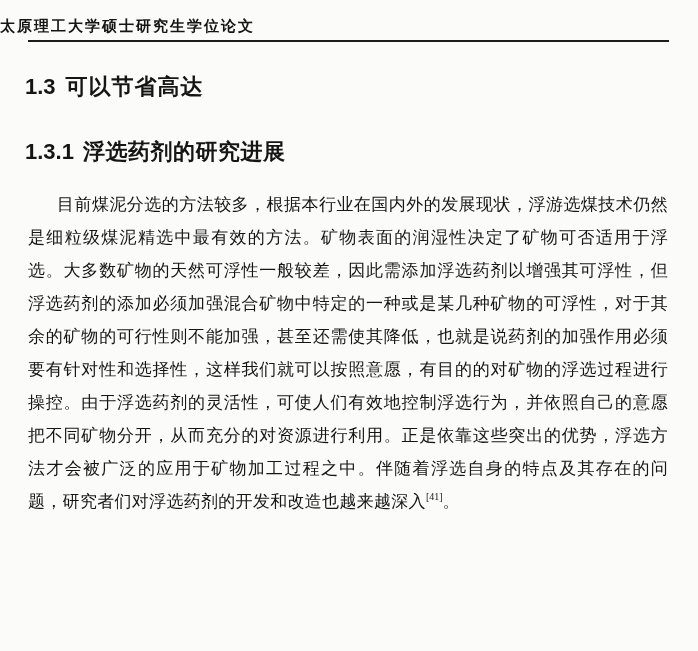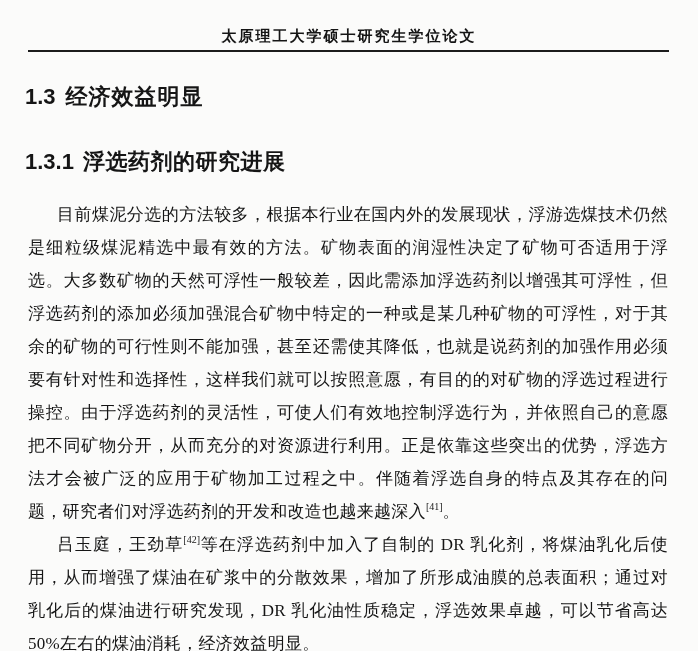--- a/index.html
+++ b/index.html
@@ -10,22 +10,22 @@
   .page {
     position: relative;
     width: 698px;
     height: 651px;
     background: #fbfbfa;
     color: #151515;
     overflow: hidden;
     font-family: "Liberation Serif", serif;
   }
   .running-header {
-    padding-top: 27px;
-    text-align: center;
+    padding-top: 17px;
+    text-align: left;
     font-size: 15px;
     letter-spacing: 2px;
     font-weight: bold;
     font-family: "Liberation Serif", serif;
   }
   .header-rule {
     border: none;
     border-top: 2px solid #1c1c1c;
     margin: 4px 29px 0 28px;
   }
@@ -76,25 +76,24 @@
 </head>
 <body>
 
 <div class="page">
 
   <div class="running-header">太原理工大学硕士研究生学位论文</div>
 
   <hr class="header-rule">
 
   <div class="section-heading">
-    <span class="sec-num">1.3</span><span>经济效益明显</span>
+    <span class="sec-num">1.3</span><span>可以节省高达</span>
   </div>
 
   <div class="subsection-heading">
     <span class="sec-num">1.3.1</span><span>浮选药剂的研究进展</span>
   </div>
 
   <div class="body-text">
     <p><span>目前煤泥分选的方法较多，根据本行业在国内外的发展现状，浮游选煤技术仍然是细粒级煤泥精选中最有效的方法。矿物表面的润湿性决定了矿物可否适用于浮选。大多数矿物的天然可浮性一般较差，因此需添加浮选药剂以增强其可浮性，但浮选药剂的添加必须加强混合矿物中特定的一种或是某几种矿物的可浮性，对于其余的矿物的可行性则不能加强，甚至还需使其降低，也就是说药剂的加强作用必须要有针对性和选择性，这样我们就可以按照意愿，有目的的对矿物的浮选过程进行操控。由于浮选药剂的灵活性，可使人们有效地控制浮选行为，并依照自己的意愿把不同矿物分开，从而充分的对资源进行利用。正是依靠这些突出的优势，浮选方法才会被广泛的应用于矿物加工过程之中。伴随着浮选自身的特点及其存在的问题，研究者们对浮选药剂的开发和改造也越来越深入</span><sup class="cite">[41]</sup><span>。</span></p>
-    <p><span>吕玉庭，王劲草</span><sup class="cite">[42]</sup><span>等在浮选药剂中加入了自制的 DR 乳化剂，将煤油乳化后使用，从而增强了煤油在矿浆中的分散效果，增加了所形成油膜的总表面积；通过对乳化后的煤油进行研究发现，DR 乳化油性质稳定，浮选效果卓越，可以节省高达 50%左右的煤油消耗，经济效益明显。</span></p>
   </div>
 
 </div>
 
 </body></html>

